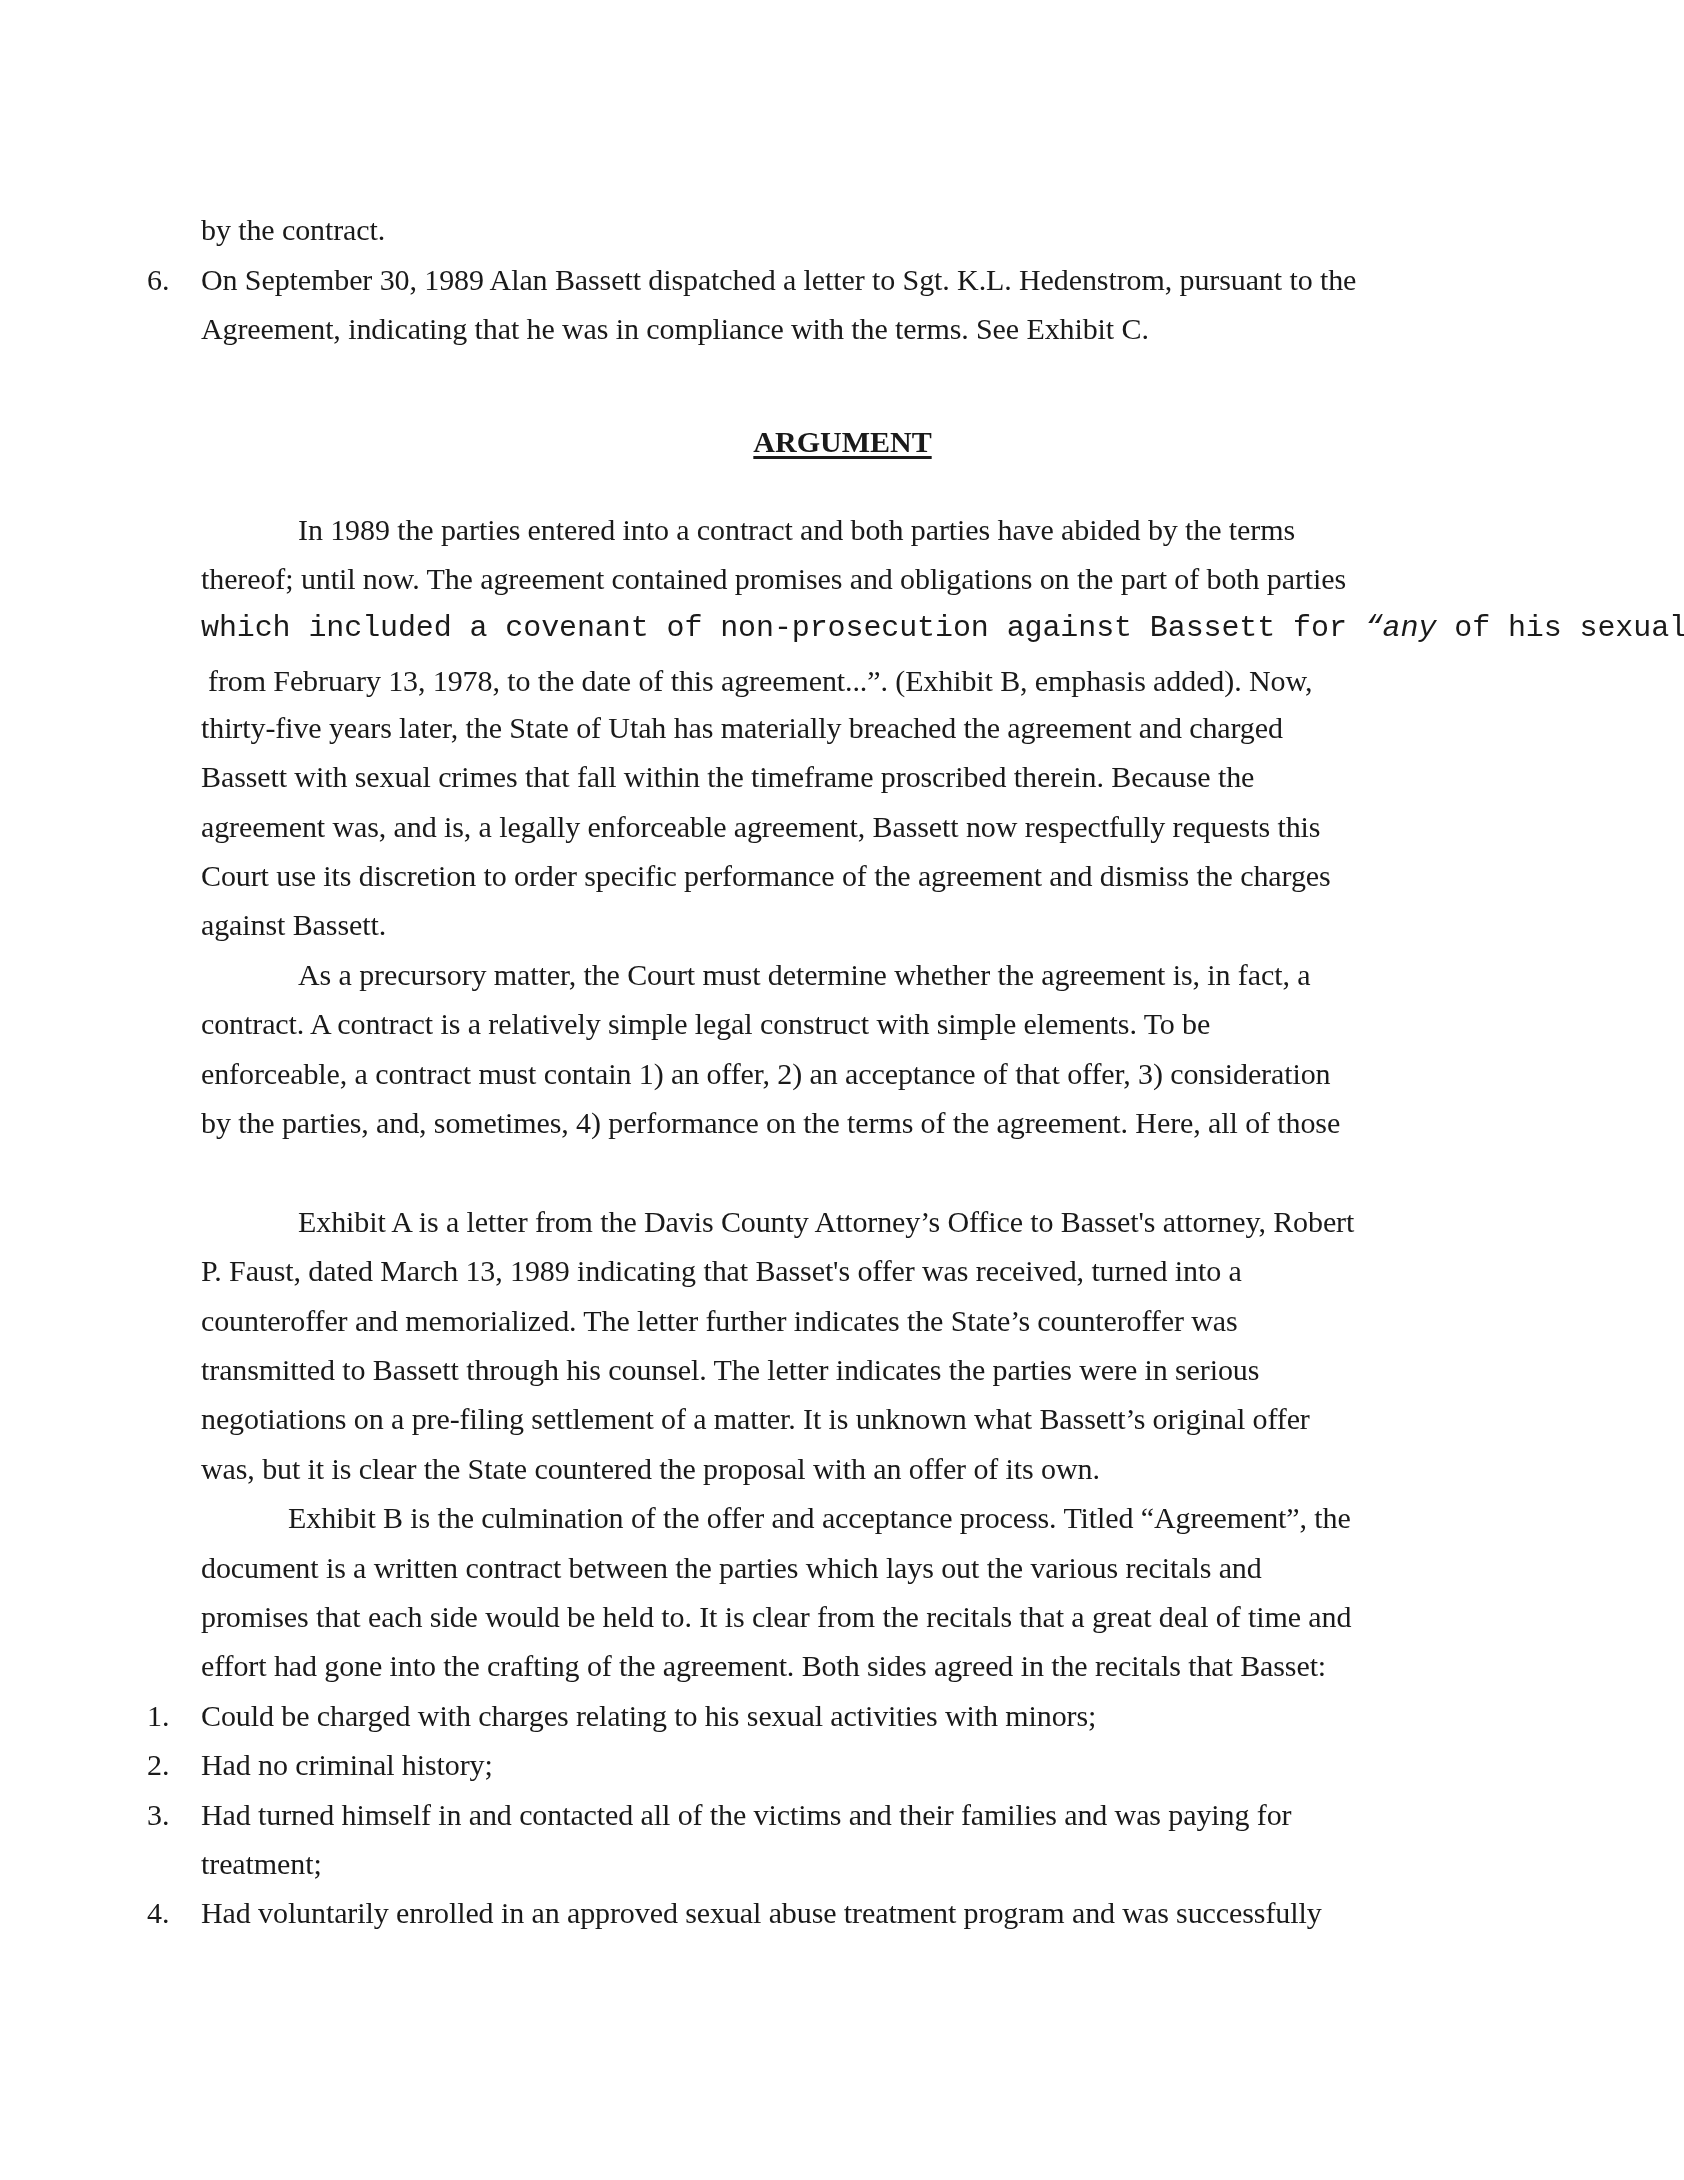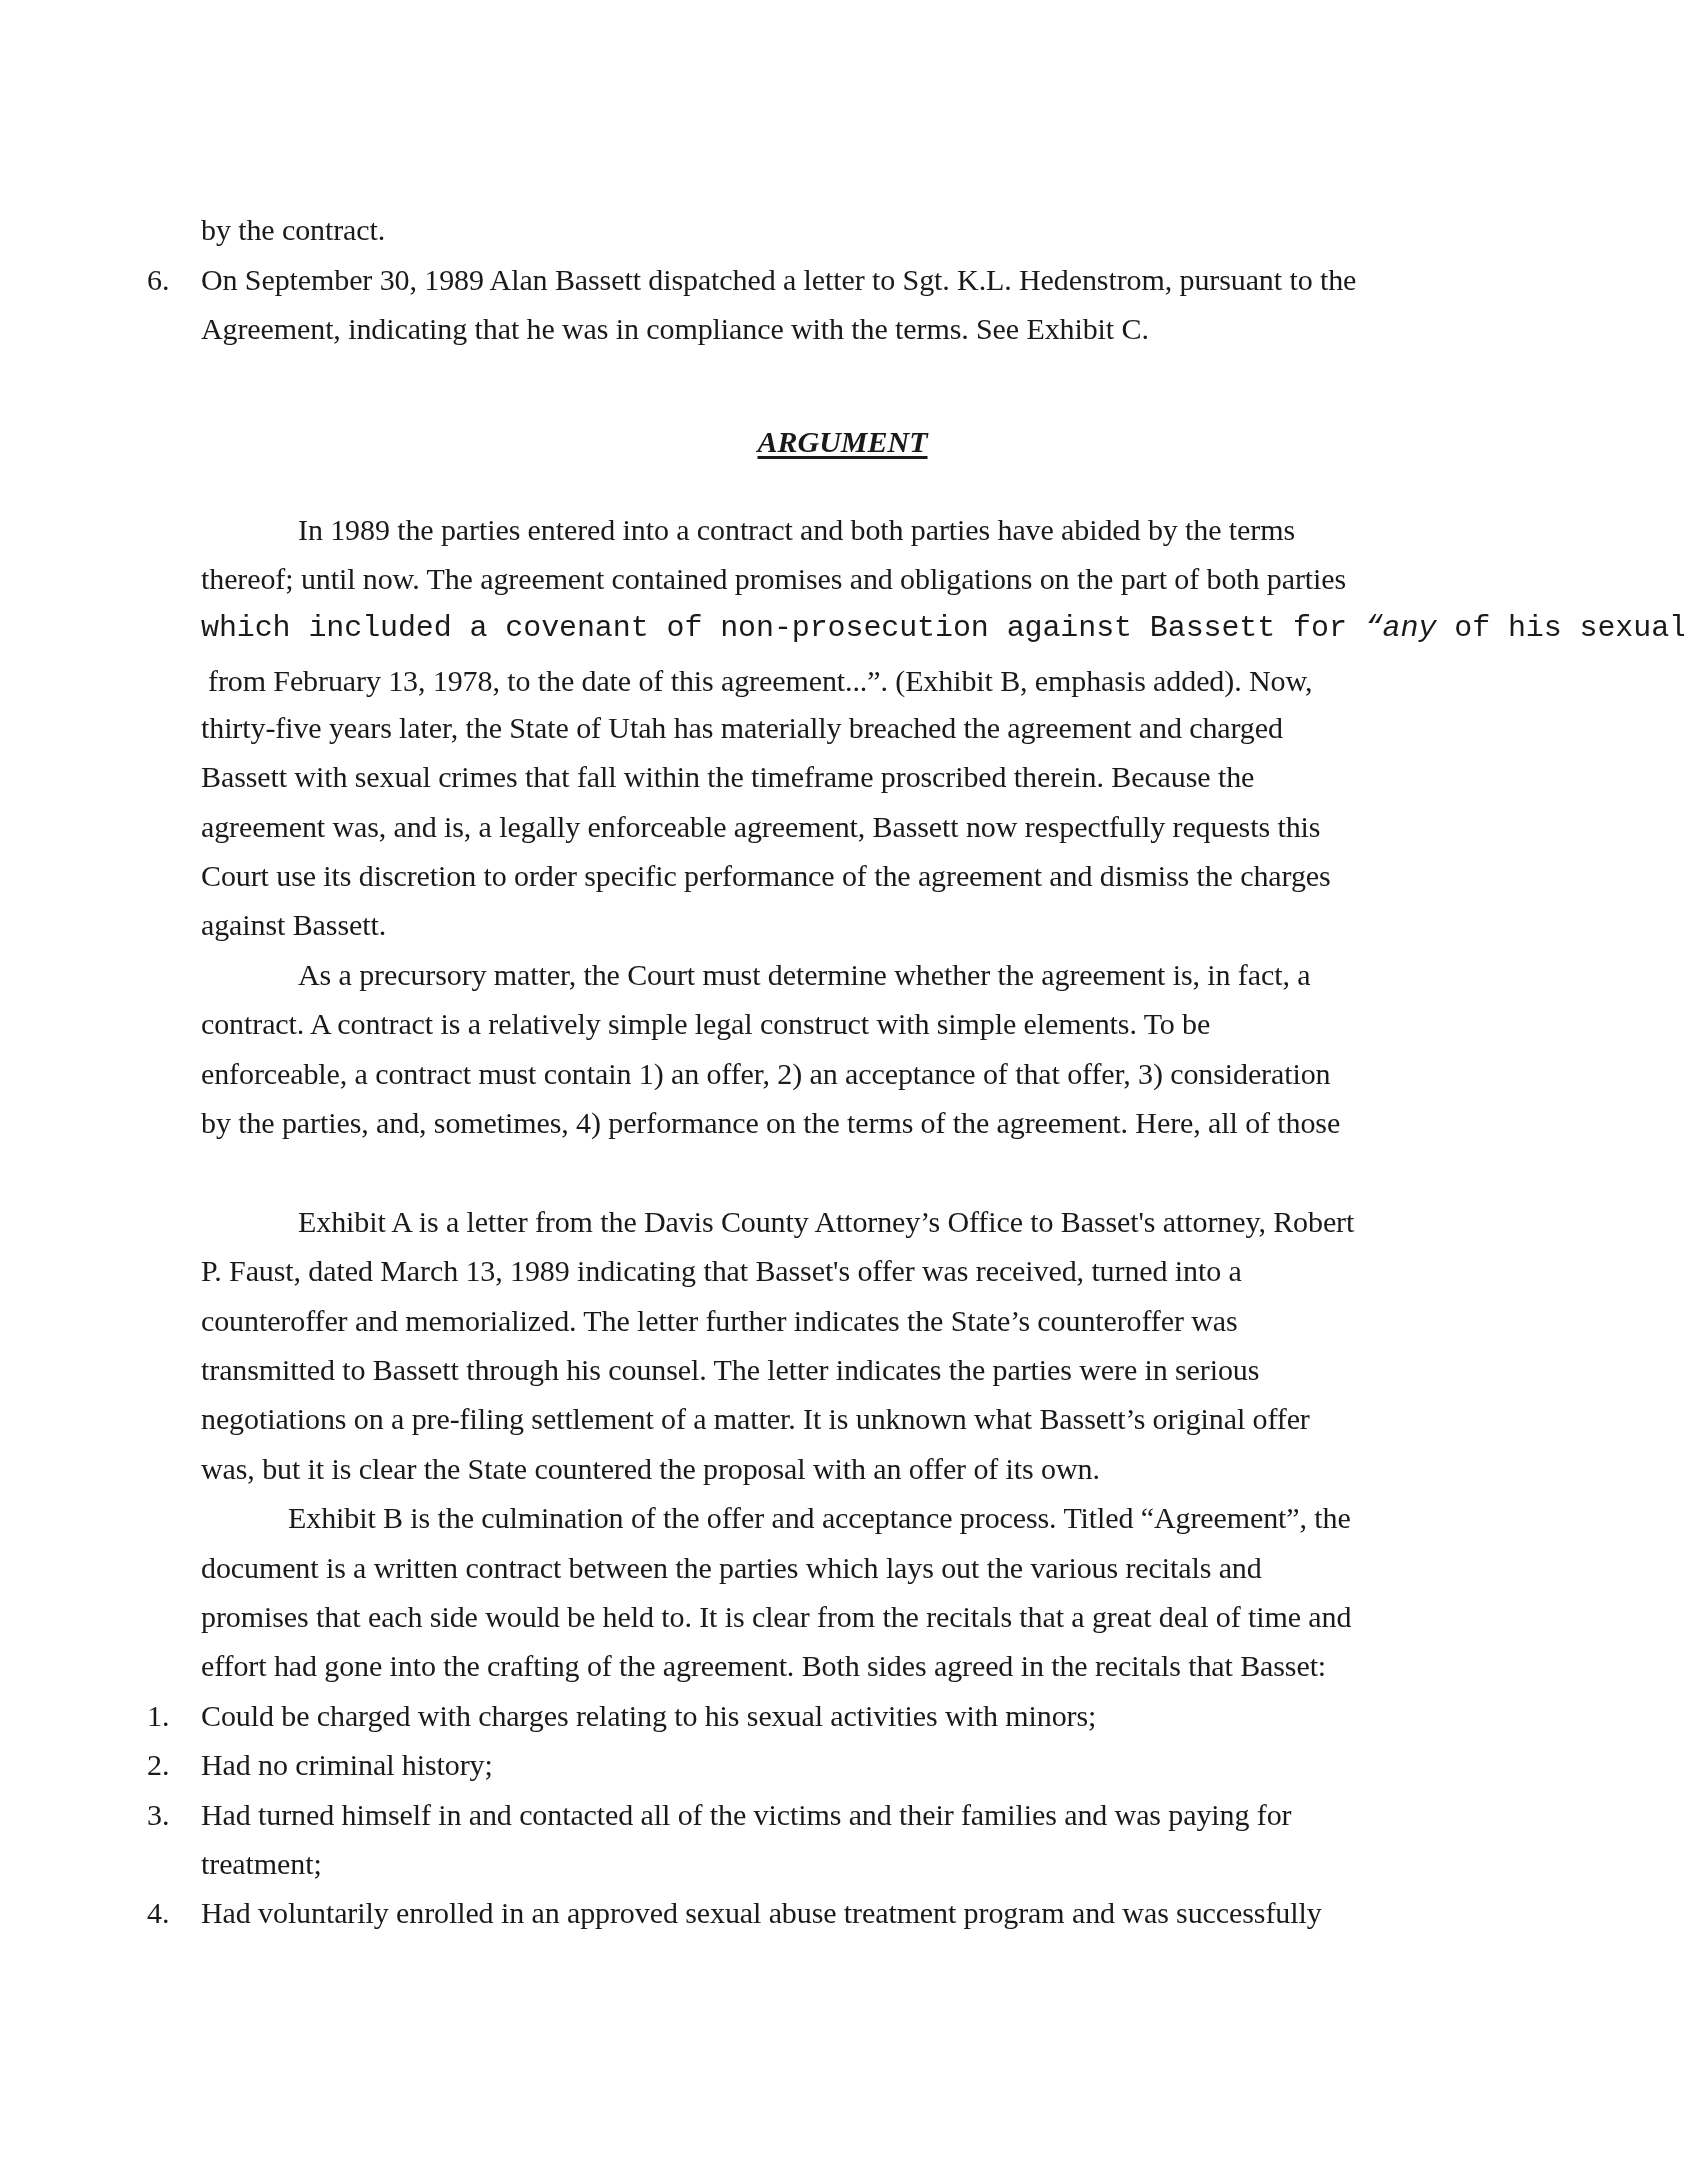--- a/index.html
+++ b/index.html
@@ -40,21 +40,20 @@
     .heading {
       position: absolute;
       left: 0;
       width: 1685px;
       text-align: center;
       font-size: 30px;
       line-height: 37px;
       font-weight: bold;
       text-decoration: underline;
       text-underline-offset: 4.3px;
-      font-style: italic;
     }
     .it { font-style: italic; }
   </style>
 </head>
 <body>
 
 <div class="page">
 
   <div class="line" style="left:201px; top:211px;">by the contract.</div>
 

